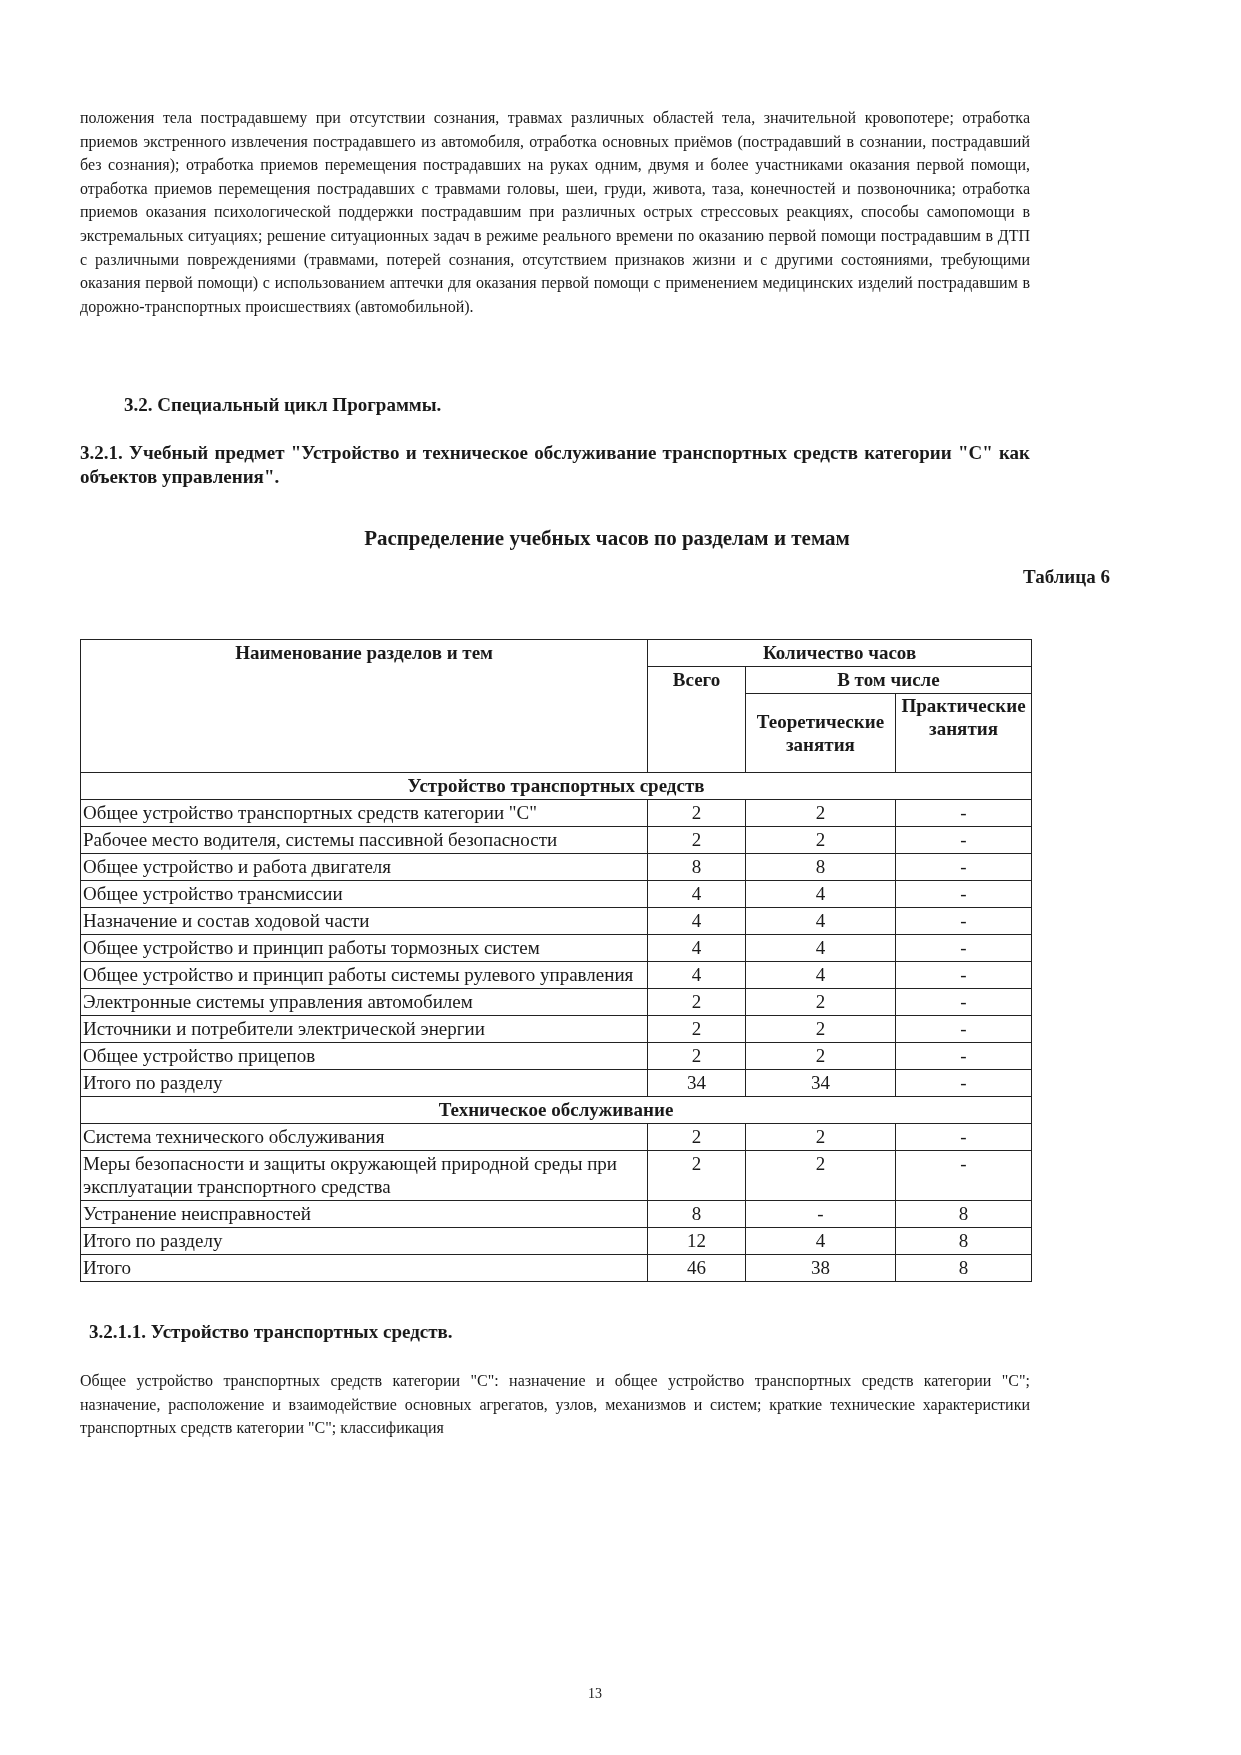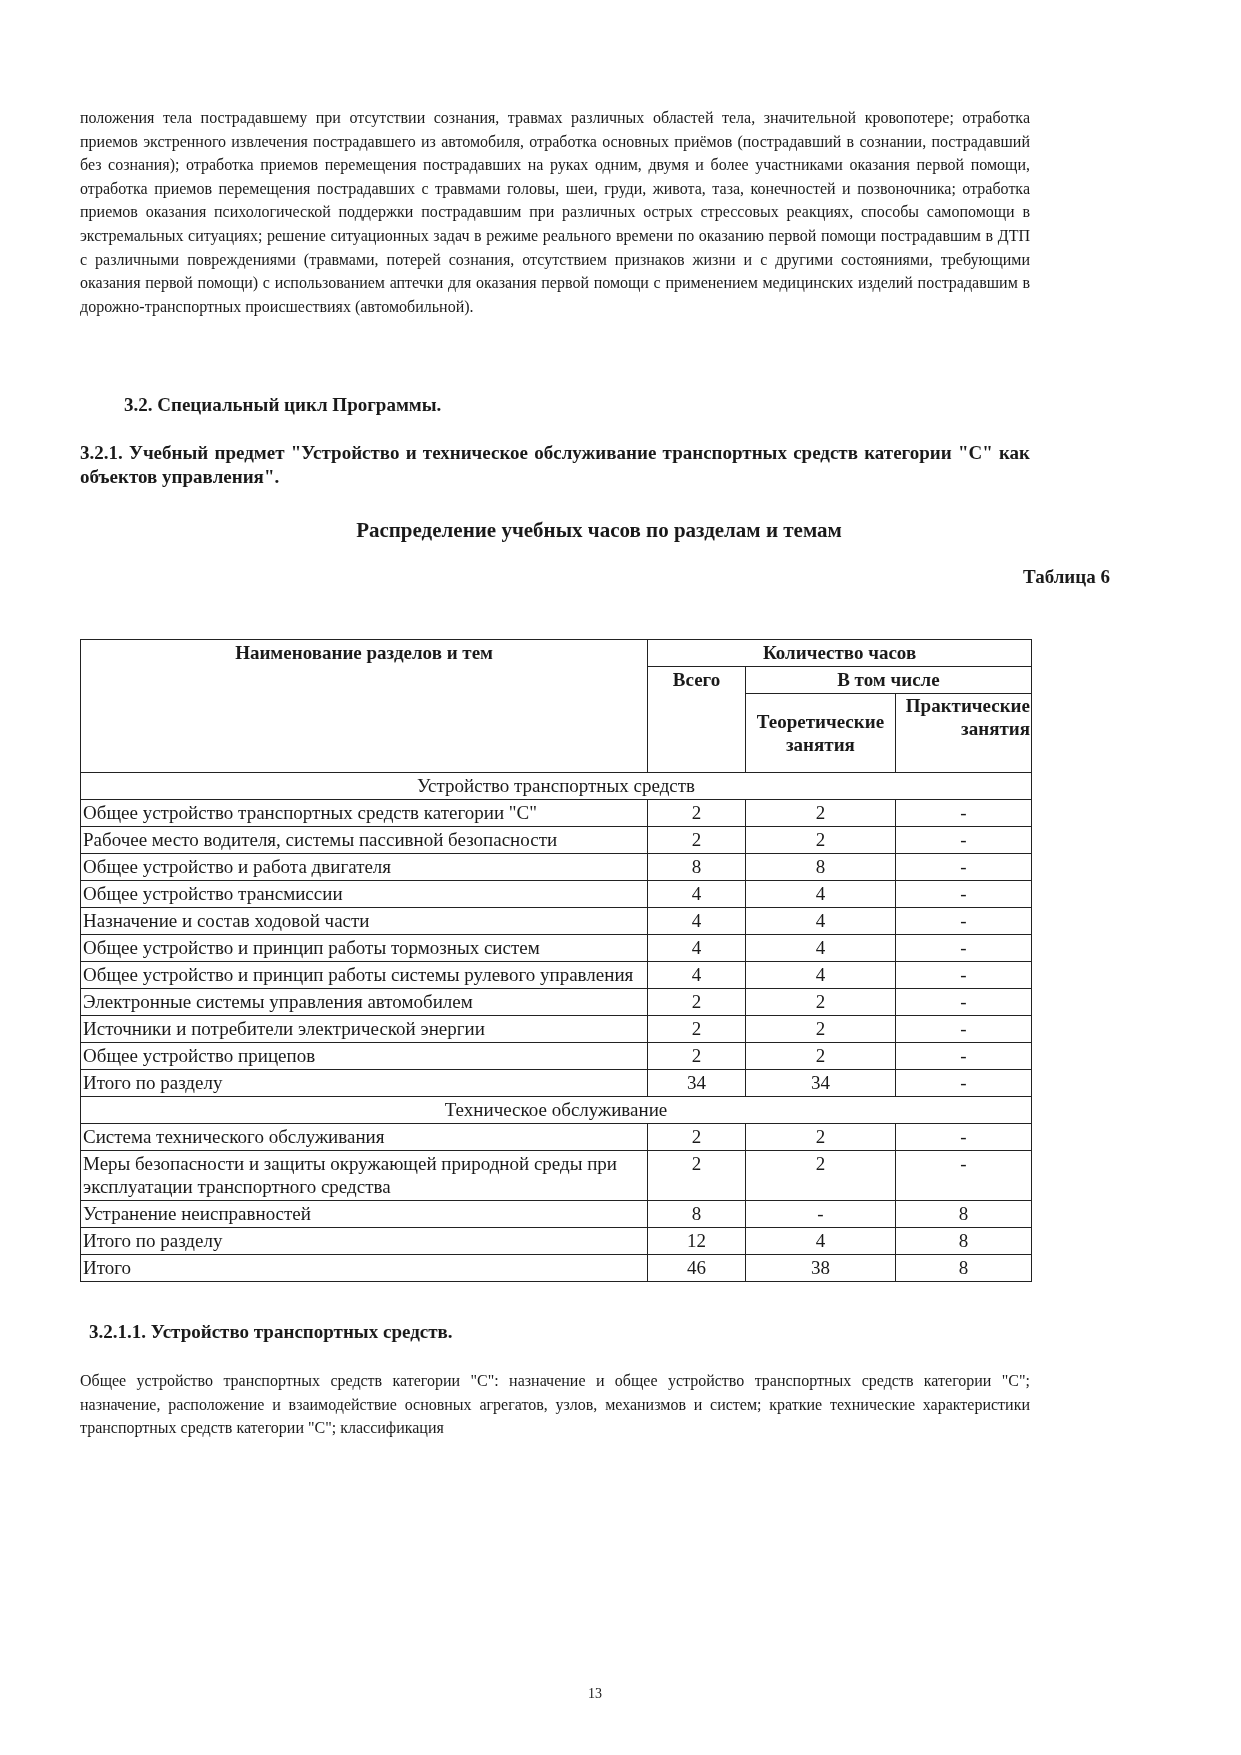--- a/index.html
+++ b/index.html
@@ -14,36 +14,36 @@
     font-size: 16px; line-height: 23.6px; text-align: justify;
     text-align-last: left; margin: 0;
   }
   .heading {
     position: absolute; left: 0; width: 950px;
     font-size: 19px; line-height: 24px; font-weight: bold; margin: 0;
     text-align: justify; text-align-last: left;
   }
   .center-title {
     position: absolute; left: 0; width: 1030px; text-align: center;
-    font-size: 21px; font-weight: bold; margin: 4px;
+    font-size: 21px; font-weight: bold; margin: 12px;
   }
   .table-caption {
     position: absolute; right: 0; font-size: 19px; font-weight: bold; margin: 0;
   }
   table.hours {
     position: absolute; left: 0; top: 639px; width: 952px;
     border-collapse: collapse; font-size: 19px; line-height: 23px;
   }
   table.hours td, table.hours th {
     border: 1.5px solid #222; padding: 1px 2px 2px 2px; vertical-align: top;
   }
   table.hours th { font-weight: bold; text-align: center; }
   table.hours td.name { text-align: left; }
   table.hours td.num { text-align: center; }
-  table.hours td.section { text-align: center; font-weight: normal; }
+  table.hours td.section { text-align: center; font-weight: bold; }
   .col-name { width: 563px; }
   .col-total { width: 97px; }
   .col-theory { width: 149px; }
   .col-practice { width: 135px; }
   .page-num {
     position: absolute; left: 0; width: 1030px; top: 1686px; text-align: center;
     font-size: 14px;
   }
 </style>
 </head>
@@ -72,21 +72,21 @@
       <tr>
         <th rowspan="3">Наименование разделов и тем</th>
         <th colspan="3">Количество часов</th>
       </tr>
       <tr>
         <th rowspan="2">Всего</th>
         <th colspan="2">В том числе</th>
       </tr>
       <tr>
         <th style="padding:16px 1px;">Теоретические занятия</th>
-        <th style="padding:0 1px;text-align:right;">Практические занятия</th>
+        <th style="padding:0 1px;">Практические занятия</th>
       </tr>
     </thead>
     <tbody>
       <tr>
         <td colspan="4" class="section">Устройство транспортных средств</td>
       </tr>
       <tr>
         <td class="name">Общее устройство транспортных средств категории "С"</td>
         <td class="num">2</td>
         <td class="num">2</td>

